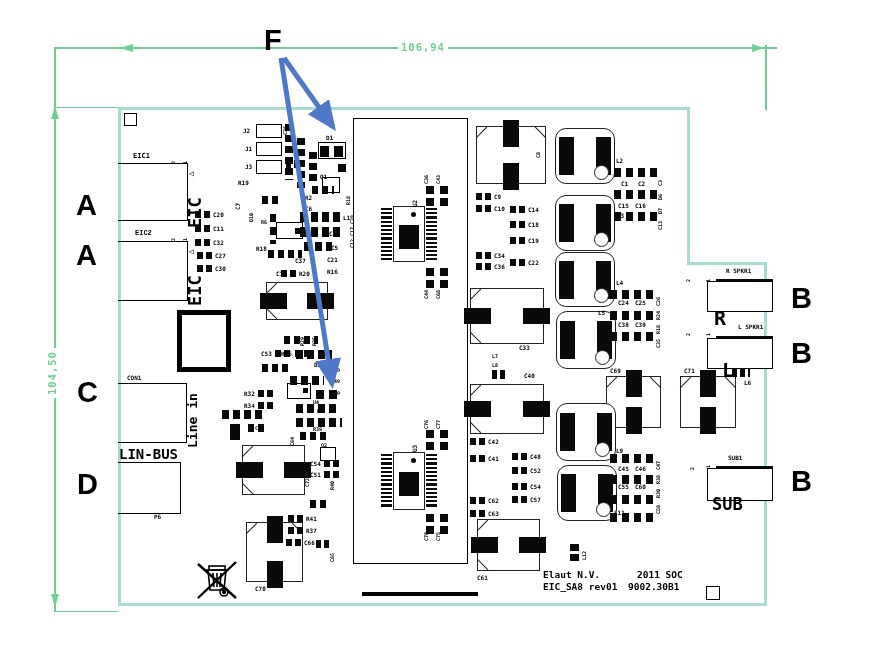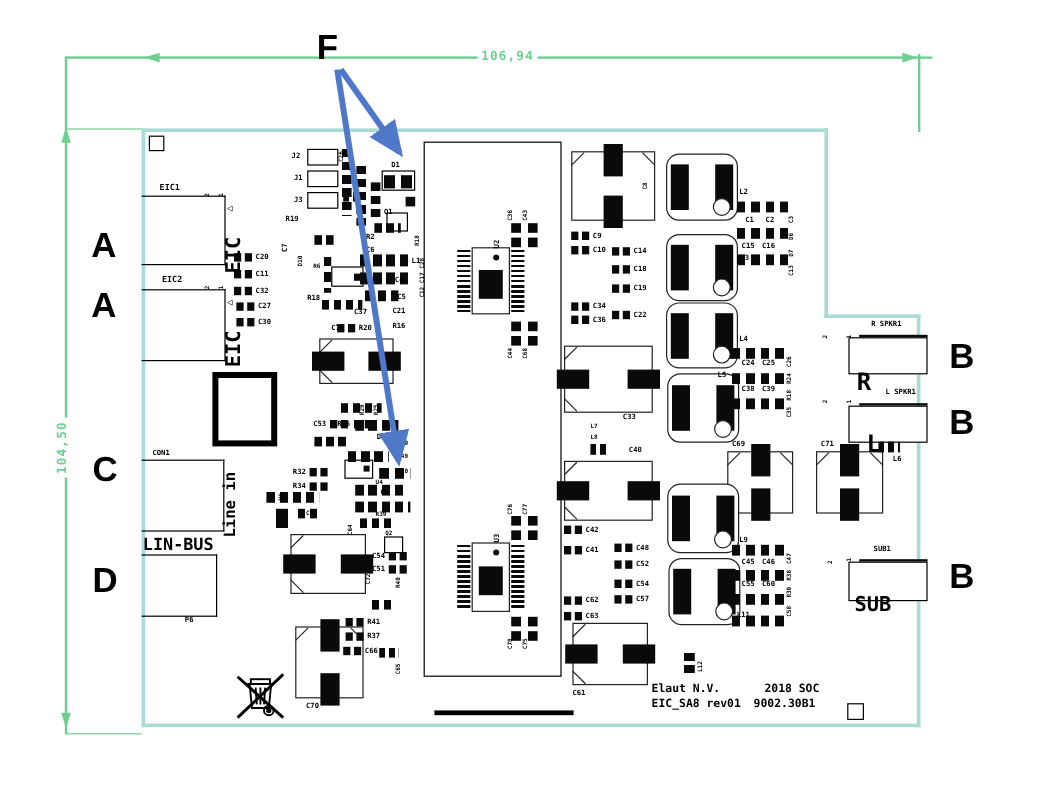--- a/index.html
+++ b/index.html
@@ -265,21 +265,21 @@
     <div class="prow" style="left: 303px; top: 388px; width: 5px; height: 5px; --seg: 5px; --per: 5px;"></div>
     <div class="prow" style="left: 716px; top: 279px; width: 57px; height: 2px; --seg: 60px; --per: 60px;"></div>
     <div class="prow" style="left: 716px; top: 336px; width: 57px; height: 2px; --seg: 60px; --per: 60px;"></div>
     <div class="prow" style="left: 716px; top: 466px; width: 57px; height: 2px; --seg: 60px; --per: 60px;"></div>
 
   <span class="silk" style="left: 133px; top: 153px; font-size: 7px;">EIC1</span>
     <span class="silk rot" style="left: 171px; top: 164px; font-size: 5px;">2</span>
     <span class="silk rot" style="left: 183px; top: 164px; font-size: 5px;">1</span>
     <span class="silk" style="left: 189px; top: 170px; font-size: 8px;">◁</span>
     <span class="silk rot" style="left: 187px; top: 228px; font-size: 17px; font-weight: 900;">EIC</span>
-    <span class="silk" style="left: 135px; top: 230px; font-size: 7px;">EIC2</span>
+    <span class="silk" style="left: 135px; top: 230px; font-size: 7px; font-family: Liberation Mono, monospace;">EIC2</span>
     <span class="silk rot" style="left: 171px; top: 241px; font-size: 5px;">2</span>
     <span class="silk rot" style="left: 183px; top: 241px; font-size: 5px;">1</span>
     <span class="silk" style="left: 189px; top: 248px; font-size: 8px;">◁</span>
     <span class="silk rot" style="left: 187px; top: 306px; font-size: 17px; font-weight: 900;">EIC</span>
     <span class="silk" style="left: 127px; top: 375px; font-size: 6px;">CON1</span>
     <span class="silk rot" style="left: 186px; top: 448px; font-size: 13px; font-weight: 900;">Line in</span>
     <span class="silk" style="left: 119px; top: 447px; font-size: 14px; font-weight: 900;">LIN-BUS</span>
     <span class="silk" style="left: 154px; top: 514px; font-size: 6px;">P6</span>
     <span class="silk" style="left: 243px; top: 128px; font-size: 6px;">J2</span>
     <span class="silk" style="left: 245px; top: 146px; font-size: 6px;">J1</span>
@@ -419,21 +419,21 @@
     <span class="callout" style="left: 76px; top: 241px;">A</span>
     <span class="callout" style="left: 77px; top: 378px;">C</span>
     <span class="callout" style="left: 77px; top: 470px;">D</span>
     <span class="callout" style="left: 791px; top: 284px;">B</span>
     <span class="callout" style="left: 791px; top: 339px;">B</span>
     <span class="callout" style="left: 791px; top: 467px;">B</span>
 
   <div id="logo-bar"></div>
   <span class="tb" style="left:543px;top:569px">Elaut N.V.</span>
   <span class="tb" style="left:543px;top:581px">EIC_SA8 rev01</span>
-  <span class="tb" style="left:637px;top:569px">2018 SOC</span>
+  <span class="tb" style="left:637px;top:569px">2011 SOC</span>
   <span class="tb" style="left:628px;top:581px">9002.30B1</span>
 
   <svg style="left:196px;top:558px" width="44" height="44" viewBox="0 0 44 44">
     <g stroke="#000" stroke-width="1.6" fill="none">
       <rect x="13" y="8" width="16" height="4"></rect>
       <line x1="10" y1="12" x2="32" y2="12"></line>
       <path d="M12 12 L14 32 L28 32 L30 12"></path>
       <line x1="17" y1="15" x2="18" y2="29"></line>
       <line x1="21" y1="15" x2="21" y2="29"></line>
       <line x1="25" y1="15" x2="24" y2="29"></line>

